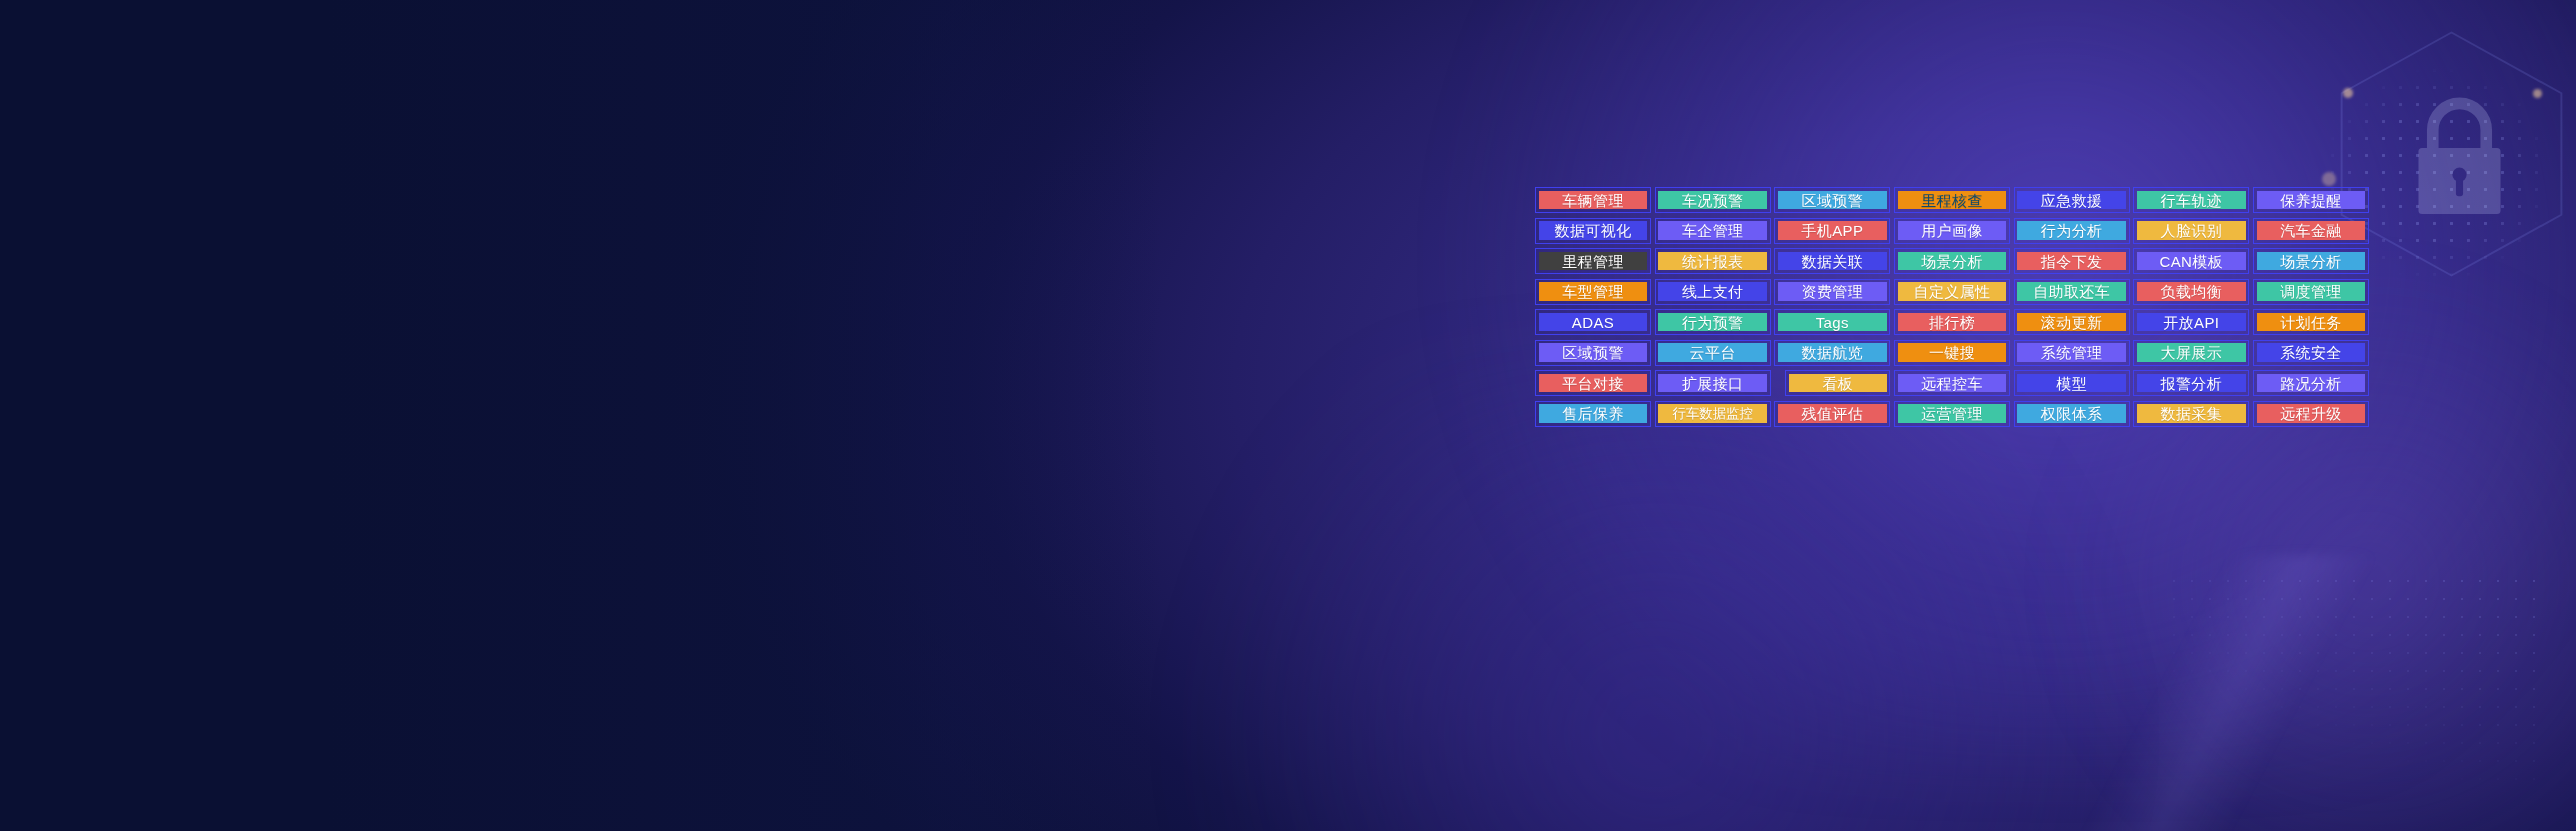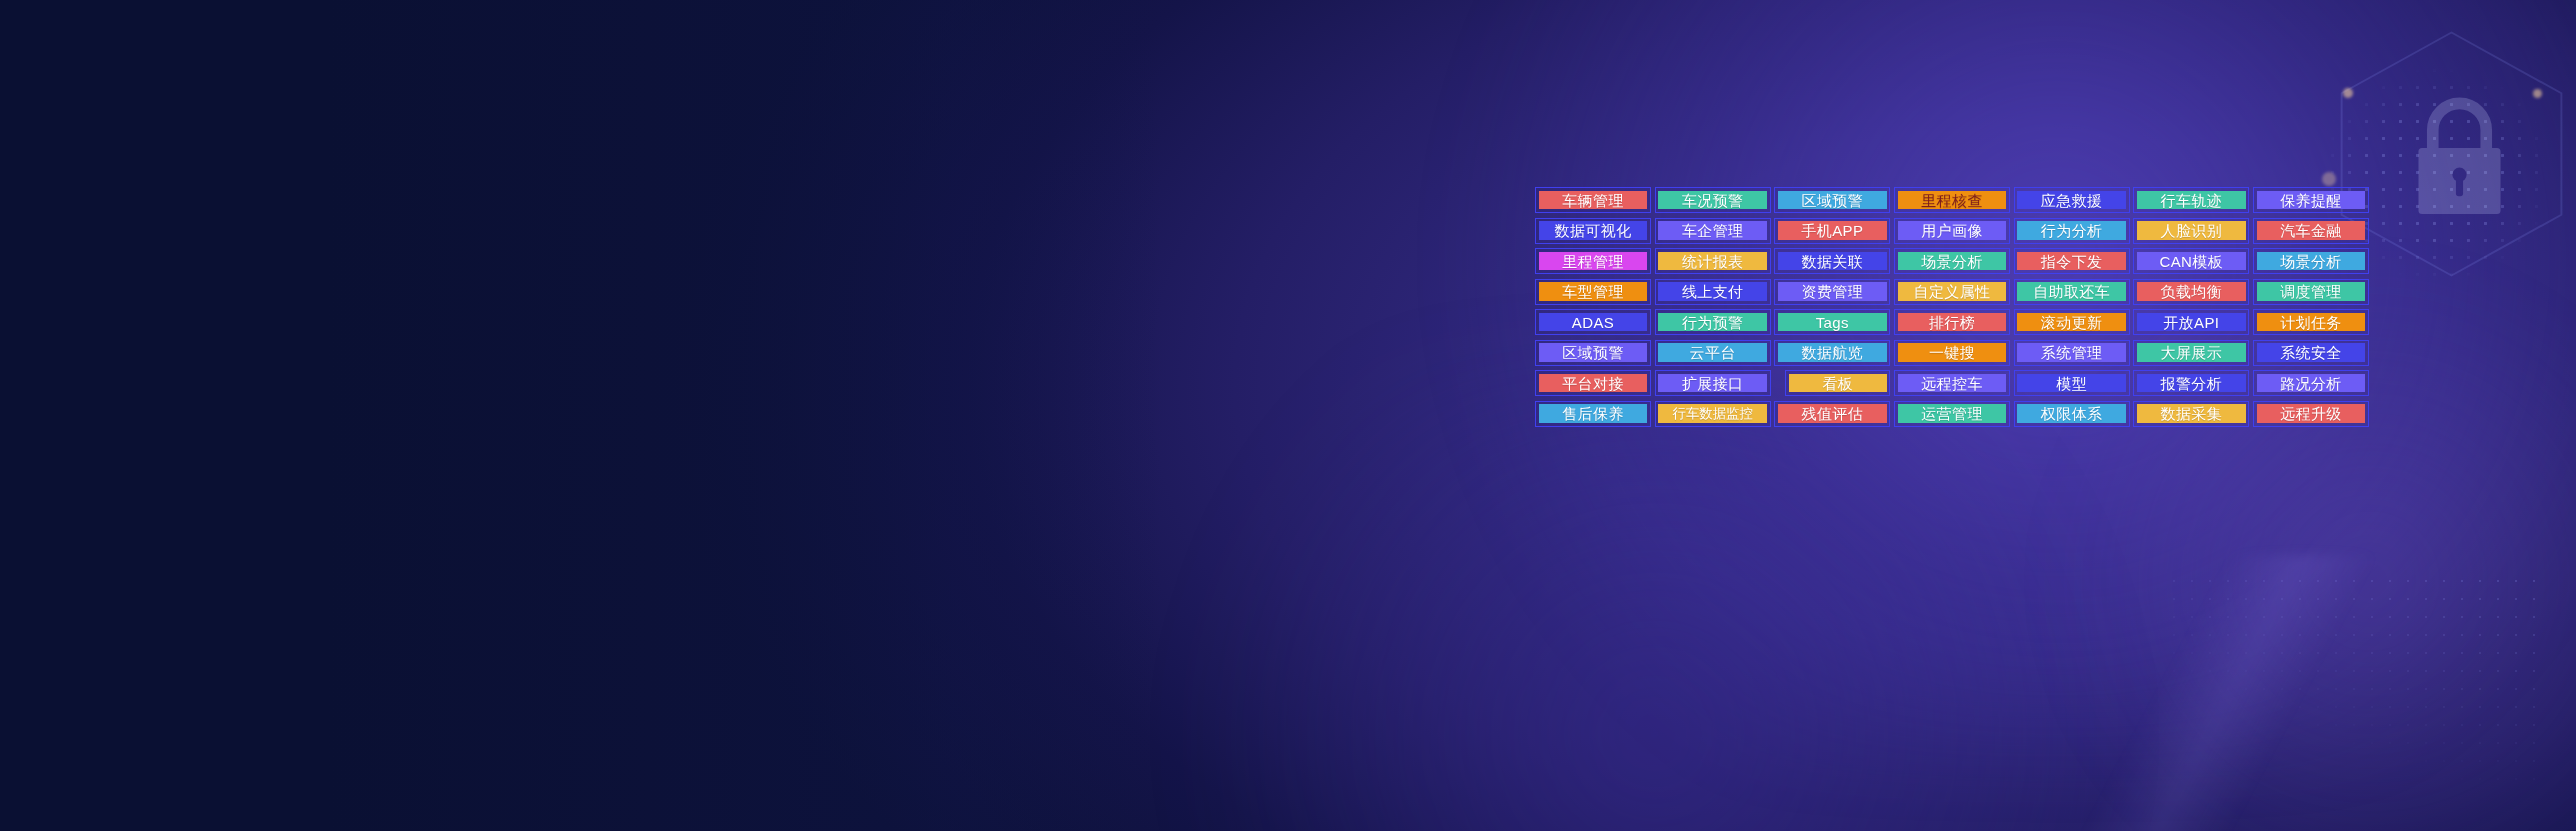--- a/index.html
+++ b/index.html
@@ -130,21 +130,21 @@
       <div class="tag" style="border-color: rgb(64, 64, 240);">
         <div class="tag-inner" style="background: rgb(232, 95, 95); color: rgb(255, 255, 255);">车辆管理</div>
       </div>
       <div class="tag" style="border-color: rgb(64, 64, 240);">
         <div class="tag-inner" style="background: rgb(62, 198, 165); color: rgb(255, 255, 255);">车况预警</div>
       </div>
       <div class="tag" style="border-color: rgb(64, 64, 240);">
         <div class="tag-inner" style="background: rgb(63, 169, 224); color: rgb(255, 255, 255);">区域预警</div>
       </div>
       <div class="tag" style="border-color: rgb(64, 64, 240);">
-        <div class="tag-inner" style="background: rgb(239, 143, 16); color: #7f1d1d;">里程核查</div>
+        <div class="tag-inner" style="background: rgb(239, 143, 16); color: #0c4a6e;">里程核查</div>
       </div>
       <div class="tag" style="border-color: rgb(64, 64, 240);">
         <div class="tag-inner" style="background: rgb(68, 68, 232); color: rgb(255, 255, 255);">应急救援</div>
       </div>
       <div class="tag" style="border-color: rgb(64, 64, 240);">
         <div class="tag-inner" style="background: rgb(62, 198, 165); color: rgb(255, 255, 255);">行车轨迹</div>
       </div>
       <div class="tag" style="border-color: rgb(64, 64, 240);">
         <div class="tag-inner" style="background: rgb(109, 92, 245); color: rgb(255, 255, 255);">保养提醒</div>
       </div>
@@ -163,21 +163,21 @@
       <div class="tag" style="border-color: rgb(64, 64, 240);">
         <div class="tag-inner" style="background: rgb(63, 169, 224); color: rgb(255, 255, 255);">行为分析</div>
       </div>
       <div class="tag" style="border-color: rgb(64, 64, 240);">
         <div class="tag-inner" style="background: rgb(239, 185, 63); color: rgb(255, 255, 255);">人脸识别</div>
       </div>
       <div class="tag" style="border-color: rgb(64, 64, 240);">
         <div class="tag-inner" style="background: rgb(232, 95, 95); color: rgb(255, 255, 255);">汽车金融</div>
       </div>
       <div class="tag" style="border-color: rgb(64, 64, 240);">
-        <div class="tag-inner" style="background: #d946ef; color: rgb(255, 255, 255);">里程管理</div>
+        <div class="tag-inner" style="background: #404040; color: rgb(255, 255, 255);">里程管理</div>
       </div>
       <div class="tag" style="border-color: rgb(64, 64, 240);">
         <div class="tag-inner" style="background: rgb(239, 185, 63); color: rgb(255, 255, 255);">统计报表</div>
       </div>
       <div class="tag" style="border-color: rgb(64, 64, 240);">
         <div class="tag-inner" style="background: rgb(68, 68, 232); color: rgb(255, 255, 255);">数据关联</div>
       </div>
       <div class="tag" style="border-color: rgb(64, 64, 240);">
         <div class="tag-inner" style="background: rgb(62, 198, 165); color: rgb(255, 255, 255);">场景分析</div>
       </div>

